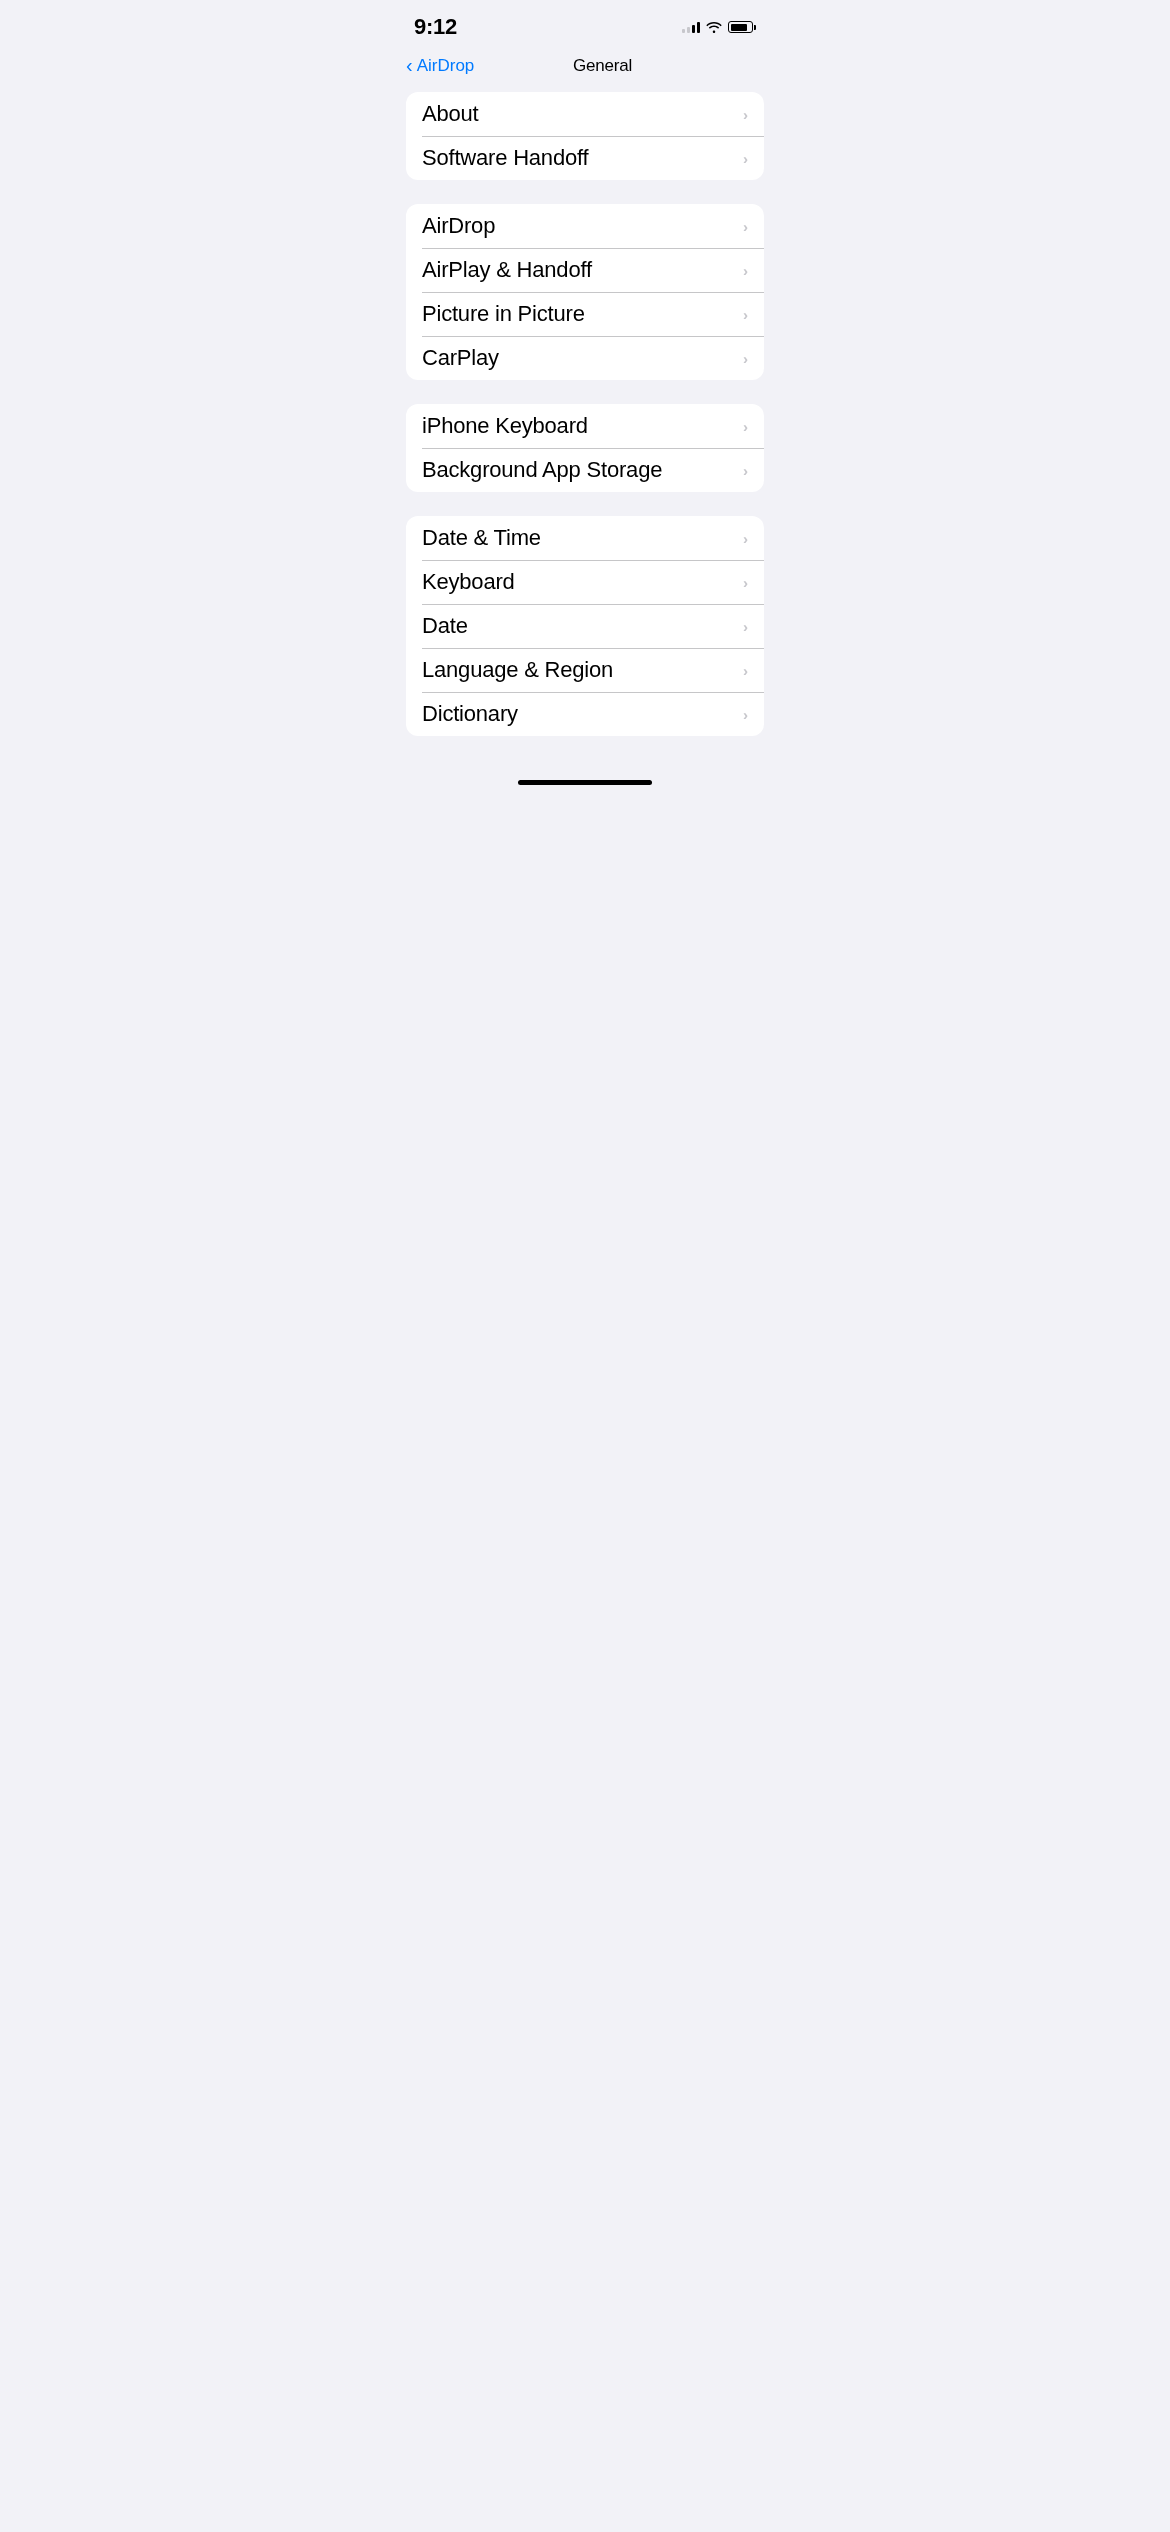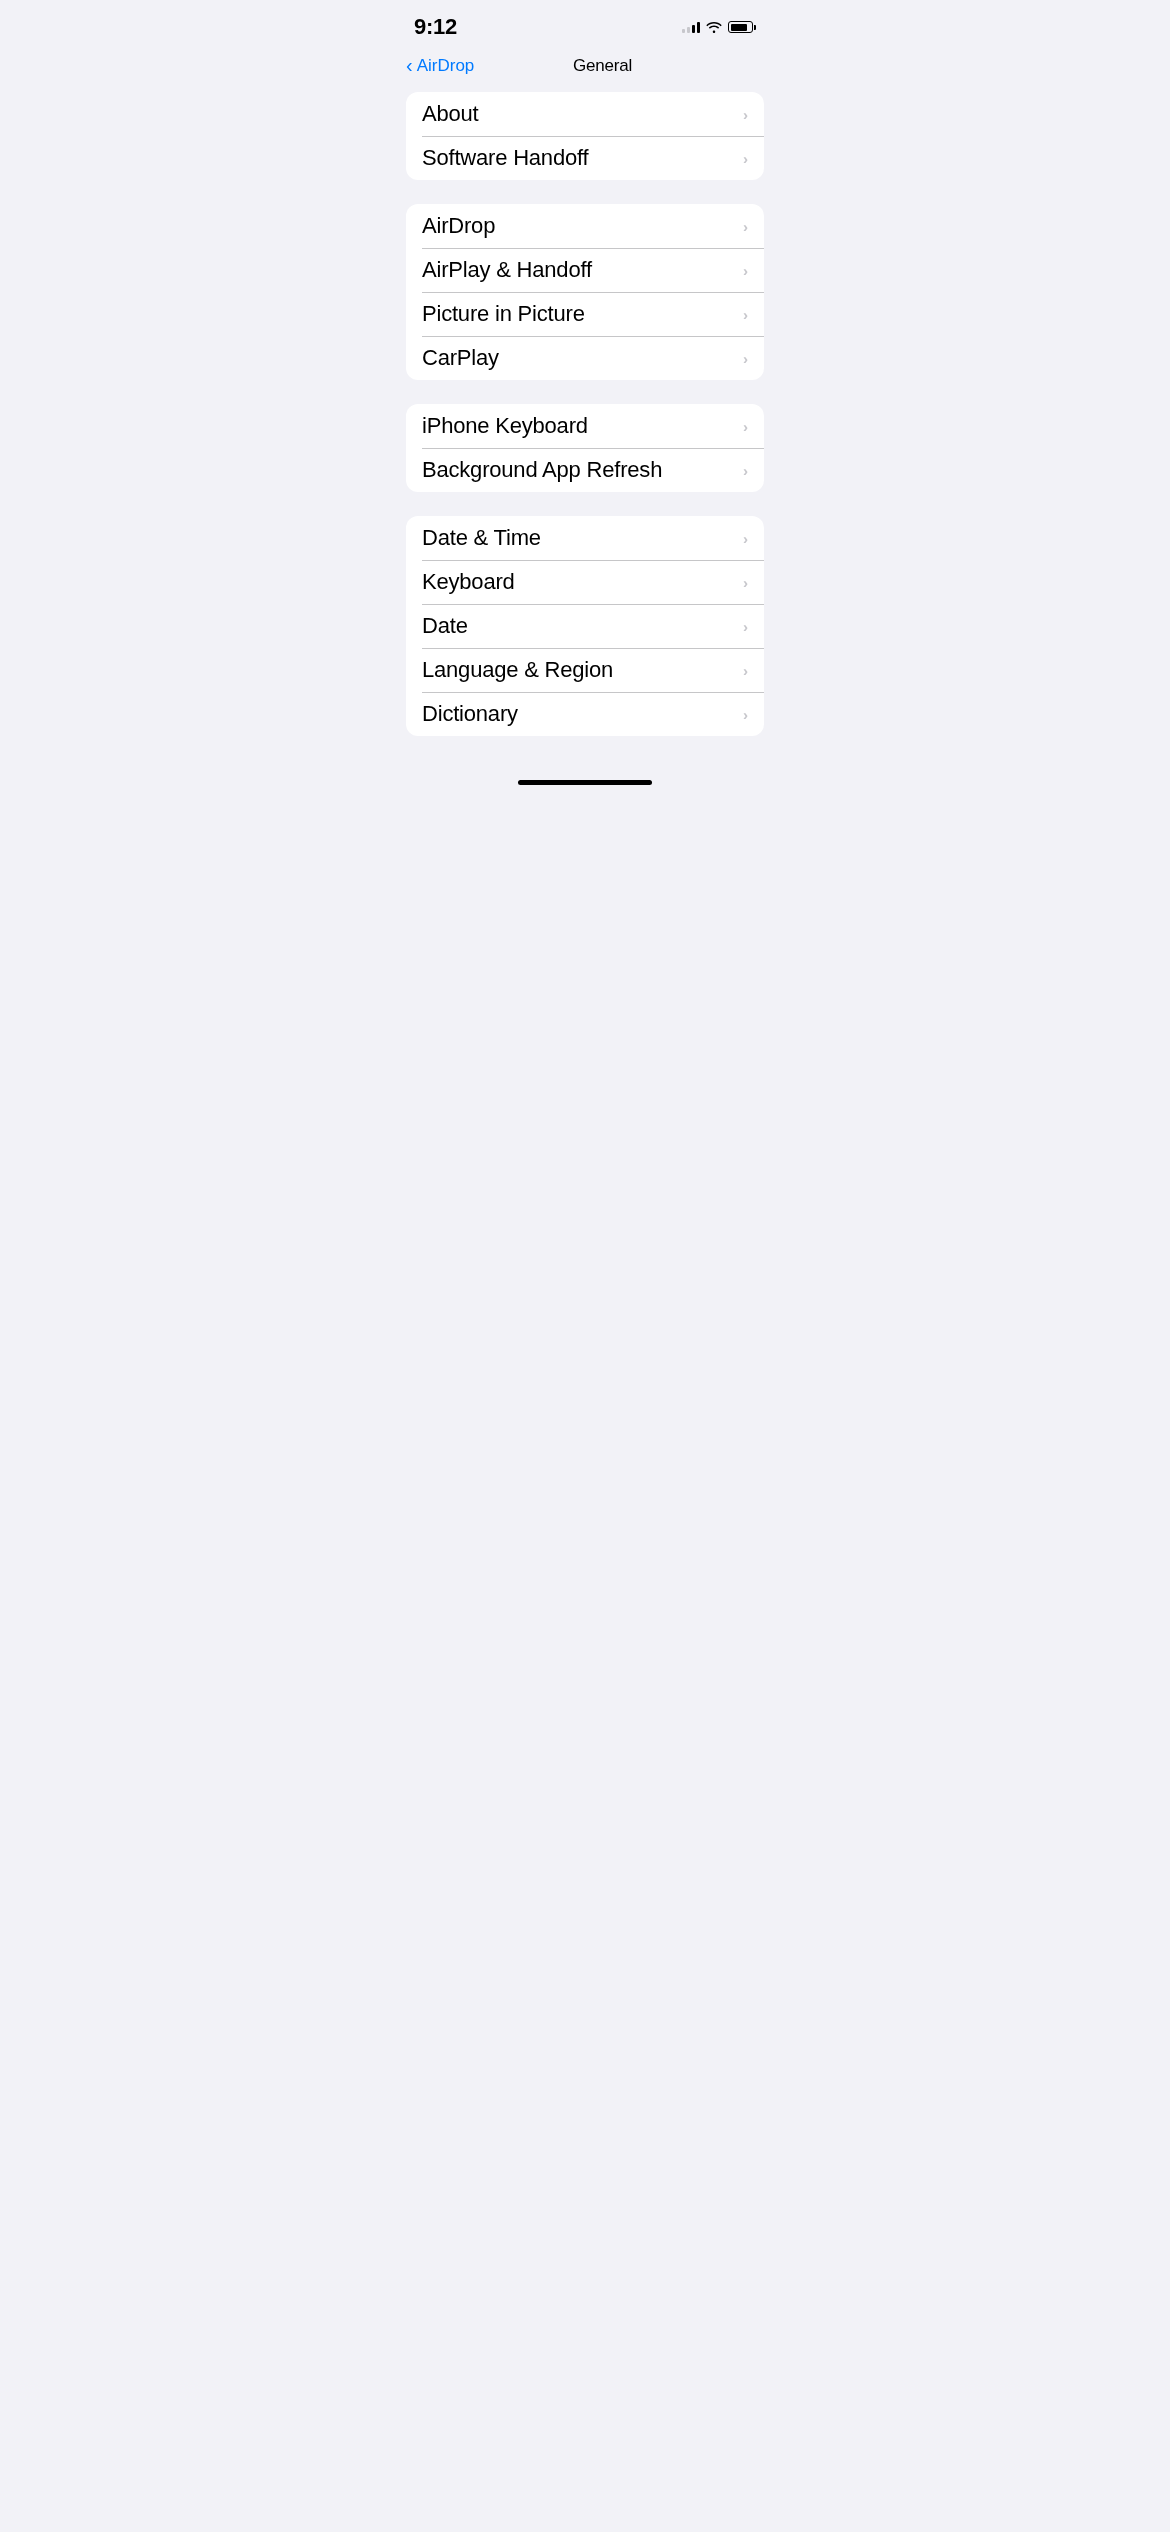--- a/index.html
+++ b/index.html
@@ -256,21 +256,21 @@
       <span class="list-item-chevron">›</span>
     </div>
   </div>
 
   <div class="section-group">
     <div class="list-item">
       <span class="list-item-label">iPhone Keyboard</span>
       <span class="list-item-chevron">›</span>
     </div>
     <div class="list-item">
-      <span class="list-item-label">Background App Refresh</span>
+      <span class="list-item-label">Background App Storage</span>
       <span class="list-item-chevron">›</span>
     </div>
   </div>
 
   <div class="section-group">
     <div class="list-item">
       <span class="list-item-label">Date &amp; Time</span>
       <span class="list-item-chevron">›</span>
     </div>
     <div class="list-item">

